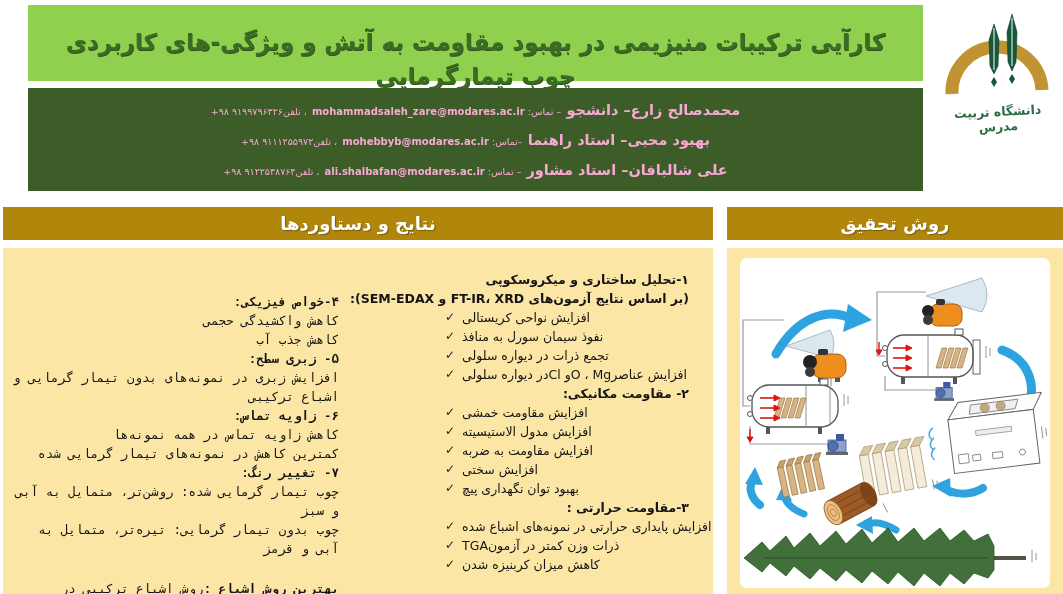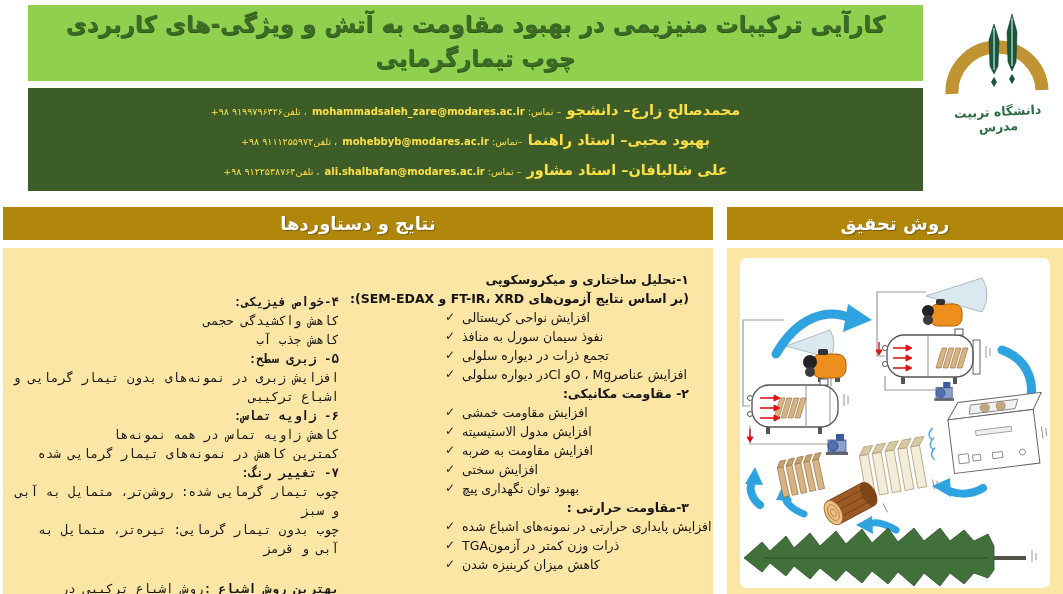--- a/index.html
+++ b/index.html
@@ -1,25 +1,25 @@
 <!DOCTYPE html>
 <html lang="fa"><head>
 <meta charset="utf-8">
 <style>
   html,body{margin:0;padding:0;background:#e8e8e8;}
   .poster{position:relative;width:1063px;height:594px;background:#ffffff;overflow:hidden;
           font-family:"DejaVu Sans",sans-serif;margin:0 auto;}
   .abs{position:absolute;}
 
   
-  .title-bar{left:28px;top:5px;width:895px;height:76px;background:#8FD14F;padding-top:2px;box-sizing:border-box;}
+  .title-bar{left:28px;top:5px;width:895px;height:76px;background:#8FD14F;padding-top:20px;box-sizing:border-box;}
   .title-line{direction:rtl;text-align:center;font-weight:bold;font-size:23px;line-height:34px;
               color:#3C6B26;text-shadow:0.6px 0.6px 0 #2e5419;}
 
-  .author-band{left:28px;top:88px;width:895px;height:103px;background:#3C5D28;color:#fde047;
+  .author-band{left:28px;top:88px;width:895px;height:103px;background:#3C5D28;color:#f9a8d4;
                display:flex;flex-direction:column;justify-content:space-around;padding:7px 0;box-sizing:border-box;}
   .author-row{direction:rtl;text-align:center;white-space:nowrap;}
   .author-name{font-size:14.5px;font-weight:bold;}
   .author-contact{font-size:9.5px;}
   .author-email{font-size:10px;font-weight:bold;direction:ltr;unicode-bidi:embed;}
   .author-phone{font-size:9.5px;}
 
   
   .logo{left:942px;top:6px;width:112px;height:132px;}
   .logo-text{direction:rtl;text-align:center;color:#2B6B45;font-size:12.5px;font-weight:bold;

